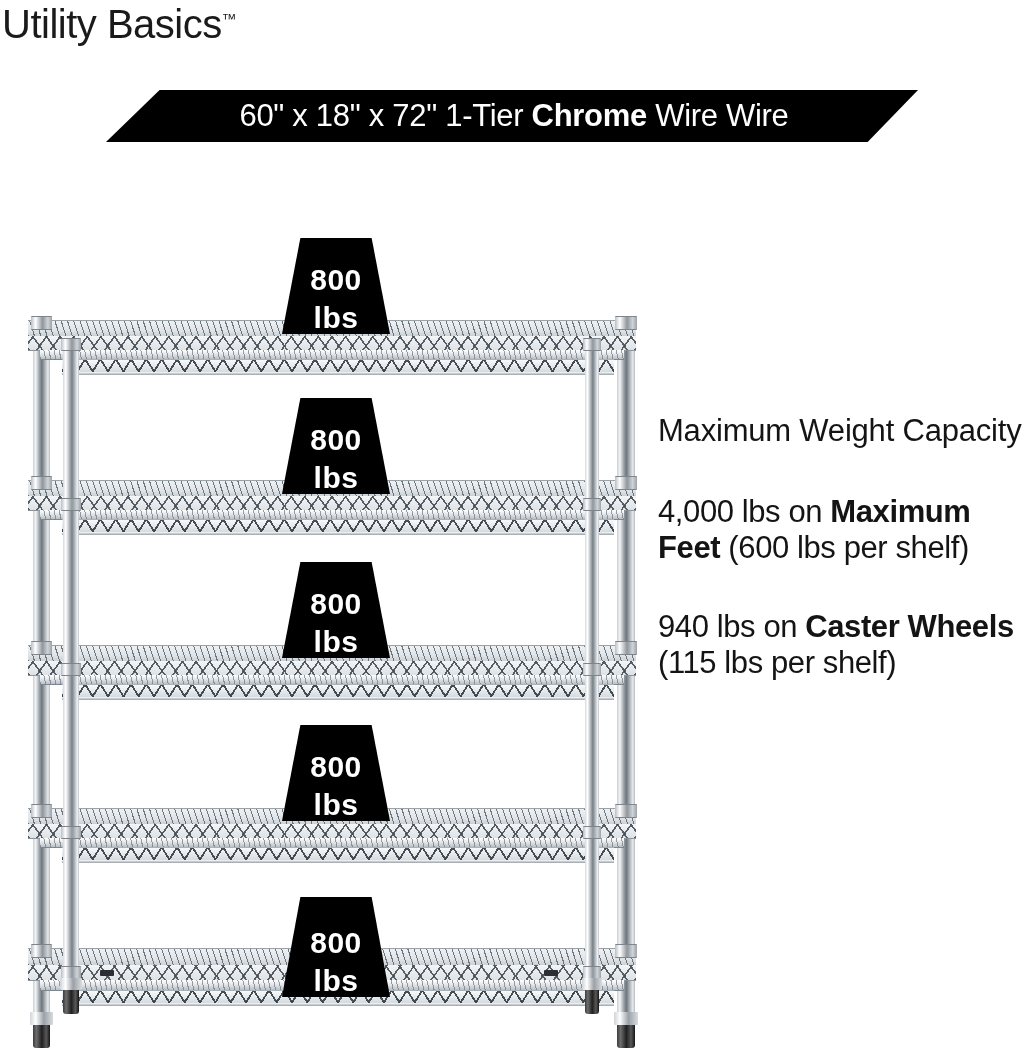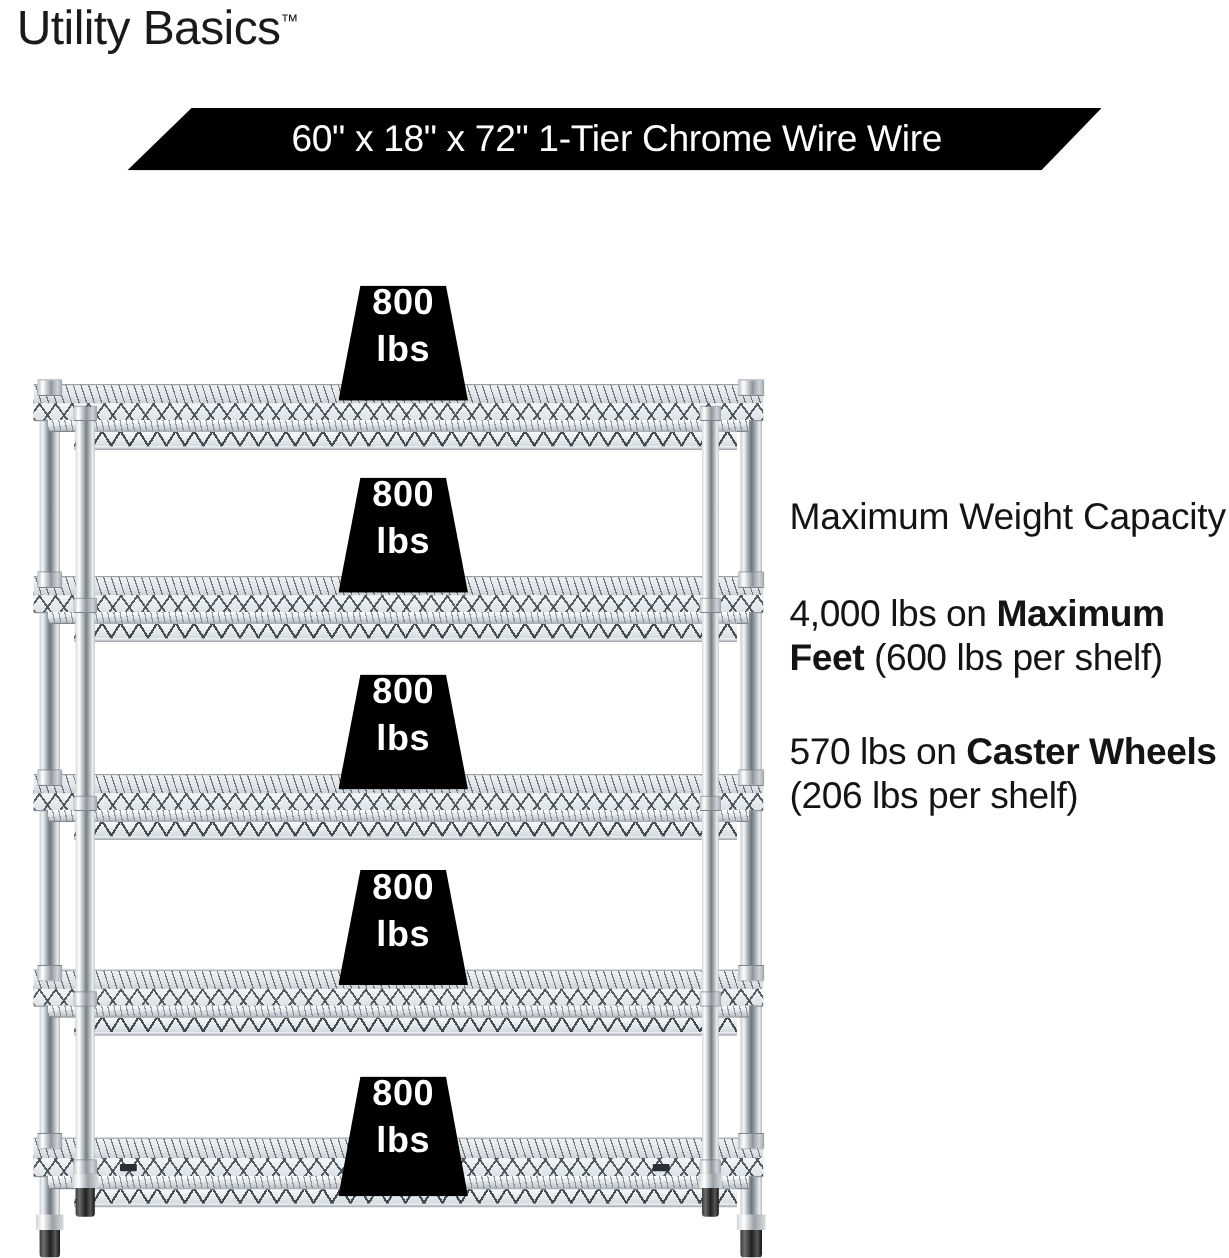--- a/index.html
+++ b/index.html
@@ -12,21 +12,21 @@
     height: 1048px;
     position: relative;
     overflow: hidden;
     font-family: "Liberation Sans", sans-serif;
     color: #111111;
   }
 
   
   #brand-logo {
     position: absolute;
-    left: 14px;
+    left: 2px;
     top: 2px;
     font-size: 40px;
     font-weight: 400;
     letter-spacing: -0.5px;
     color: #1a1a1a;
     white-space: nowrap;
   }
   #brand-logo .tm {
     font-size: 15px;
     vertical-align: super;
@@ -48,21 +48,21 @@
   }
   #title-banner .banner-text {
     color: #ffffff;
     font-size: 31px;
     font-weight: 400;
     letter-spacing: -0.3px;
     white-space: nowrap;
     transform: translateX(2px);
   }
   #title-banner .banner-text b {
-    font-weight: 400;
+    font-weight: 700;
   }
 
   
   #copy-block {
     position: absolute;
     left: 658px;
     top: 413px;
     width: 372px;
   }
   #copy-block .copy-heading {
@@ -193,21 +193,21 @@
   }
 
   
   .weight-tag {
     position: absolute;
     background: #000000;
     clip-path: polygon(17% 0, 83% 0, 100% 100%, 0 100%);
     display: flex;
     flex-direction: column;
     align-items: center;
-    justify-content: flex-start;
+    justify-content: flex-end;
     color: #ffffff;
     line-height: 1.02;
   }
   .weight-tag .tag-num {
     font-size: 30px;
     font-weight: 700;
     letter-spacing: 0.5px;
   }
   .weight-tag .tag-unit {
     font-size: 30px;
@@ -336,14 +336,14 @@
     <span class="tag-num">800</span>
     <span class="tag-unit">lbs</span>
   </div>
 </div>
 
 <div id="copy-block">
   <h2 class="copy-heading">Maximum Weight Capacity</h2>
 
   <p class="copy-para"><span>4,000 lbs on </span><b>Maximum Feet</b><span> (600 lbs per shelf)</span></p>
 
-  <p class="copy-para"><span>570 lbs on </span><b>Caster Wheels</b><span> (206 lbs per shelf)</span></p>
+  <p class="copy-para"><span>940 lbs on </span><b>Caster Wheels</b><span> (115 lbs per shelf)</span></p>
 </div>
 
 </body></html>

